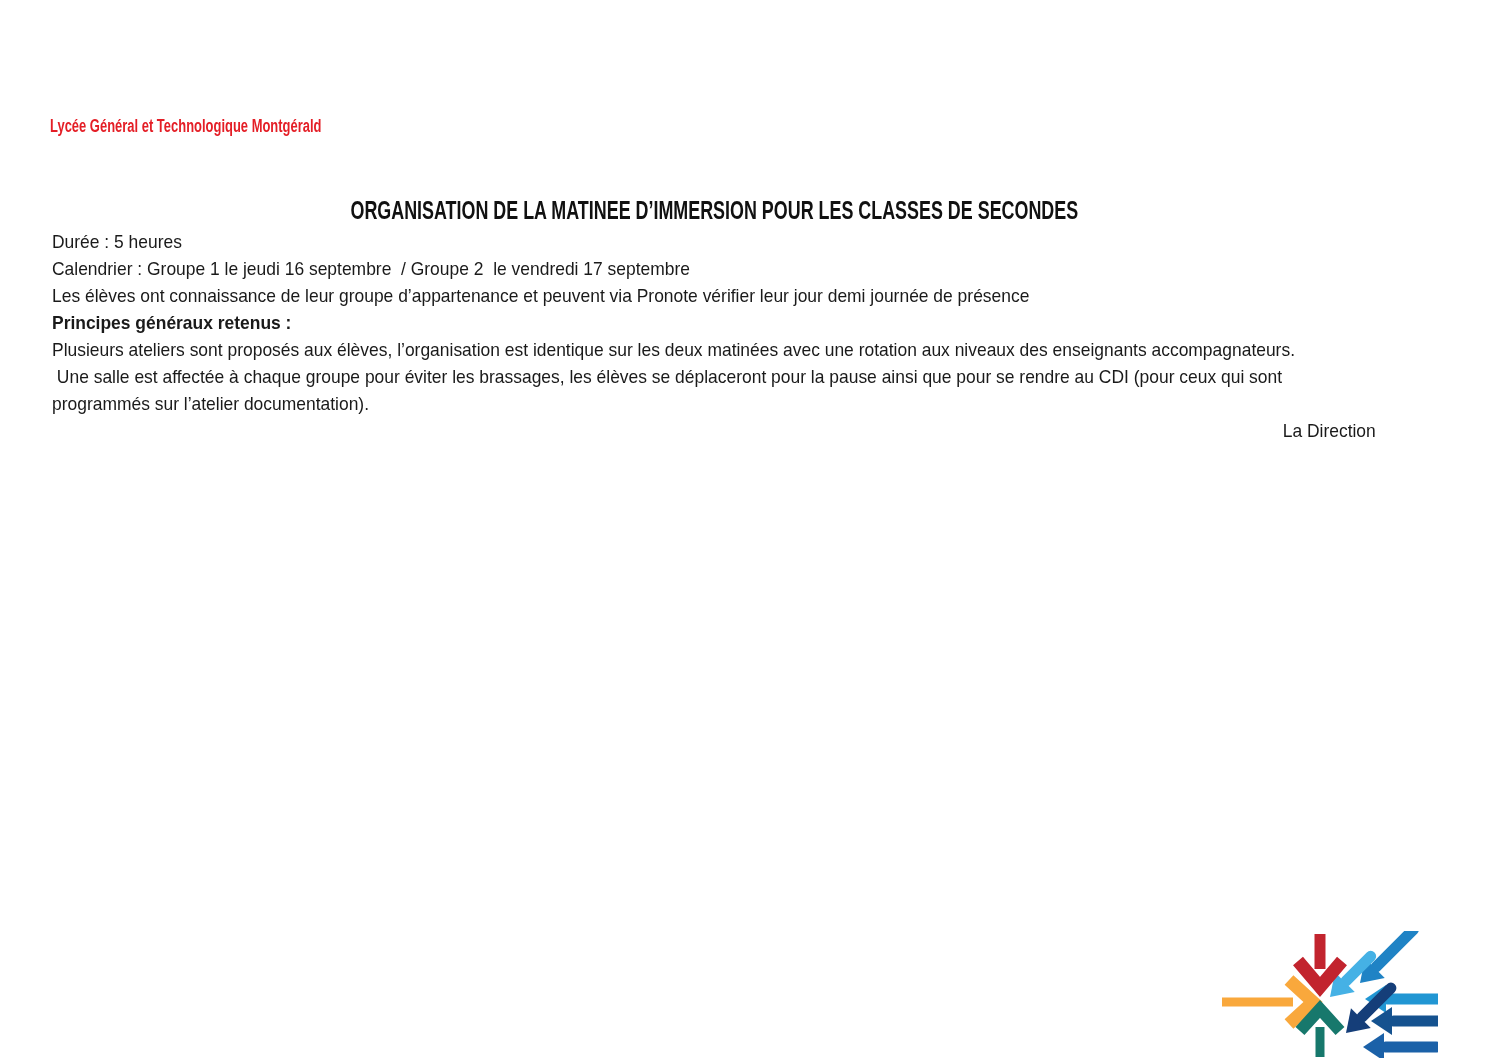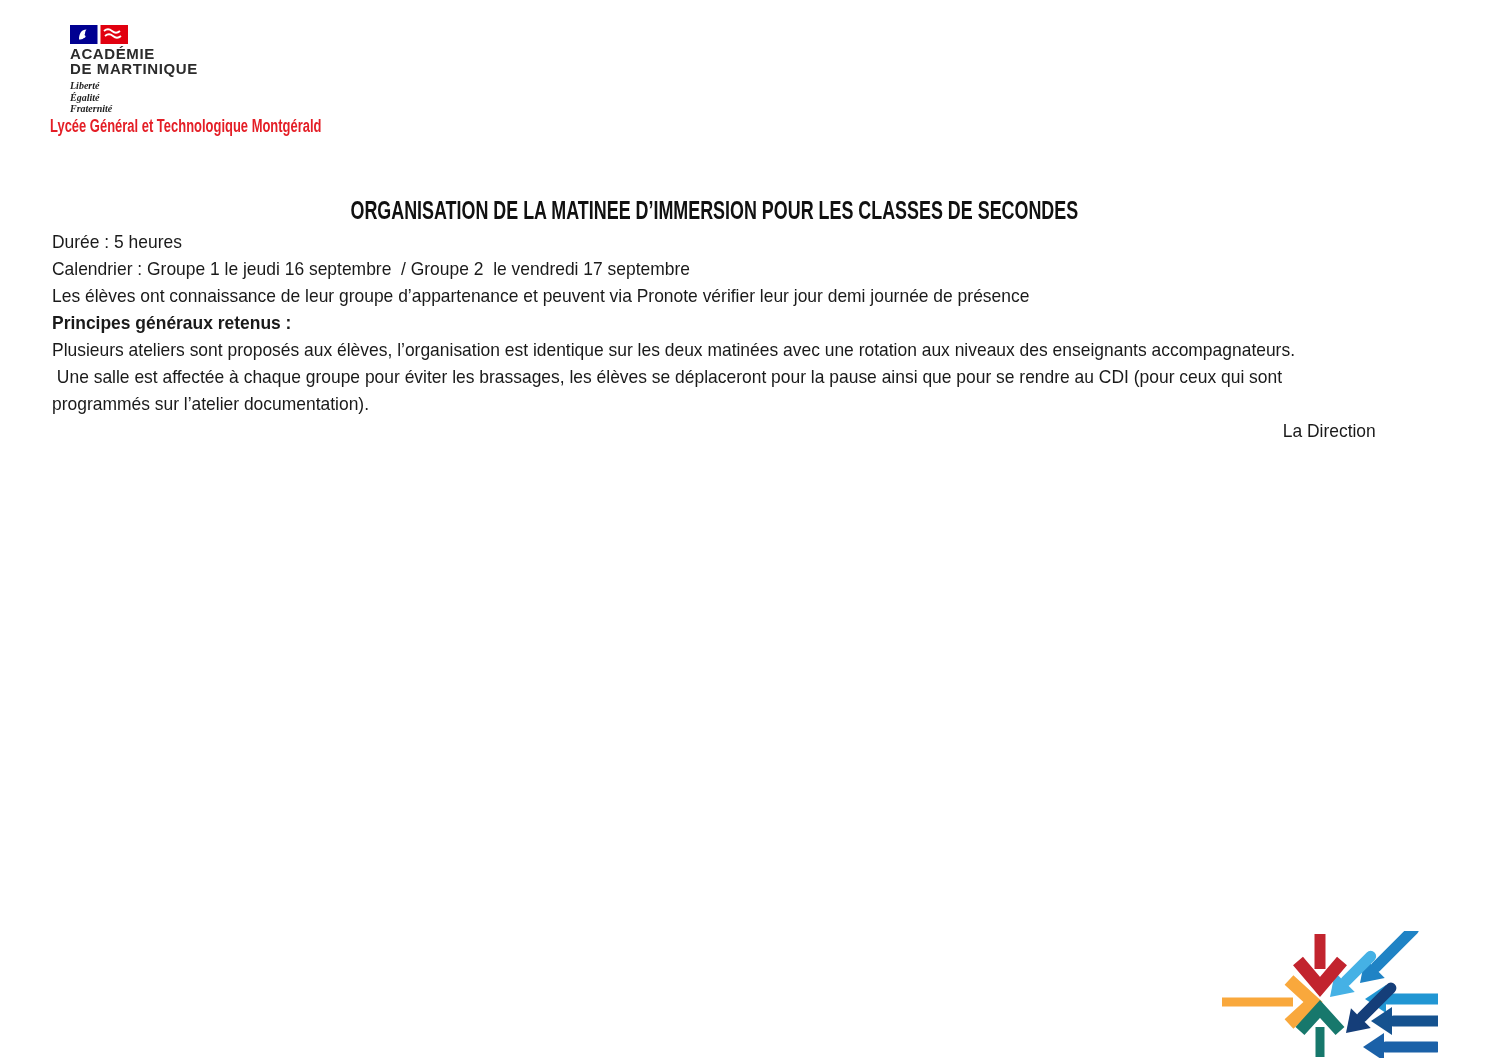--- a/index.html
+++ b/index.html
@@ -47,35 +47,20 @@
   .p-salle{margin-top:8px;}
   .p-signature{margin-top:149px;text-align:right;}
   
   .arrows-logo{position:absolute;left:1213px;top:931px;width:225px;height:127px;}
 </style>
 </head>
 <body>
 
 <div class="page">
 
-  <div class="letterhead">
-    <svg class="flag" viewBox="0 0 58 19">
-      <rect x="0" y="0" width="27.5" height="19" fill="#000091"></rect>
-      <path d="M9 14.5 C9 8.5 11.5 4.5 16.5 4.5 C14.5 6.5 15.5 8.5 14.5 10 C16.5 11 15.5 13 13.5 13.2 C12.5 14.2 10.5 14.5 9 14.5 Z" fill="#ffffff"></path>
-      <rect x="30.5" y="0" width="27.5" height="19" fill="#e1000f"></rect>
-      <path d="M34 6 q4 -3.5 8 0 t8 0" stroke="#ffffff" stroke-width="1.8" fill="none"></path>
-      <path d="M35 11 q4 -3.5 8 0 t8 0" stroke="#ffffff" stroke-width="1.8" fill="none"></path>
-    </svg>
-    <div class="academy-name"><span>ACADÉMIE</span><br><span>DE MARTINIQUE</span></div>
-    <div class="motto">
-      <div>Liberté</div>
-      <div>Égalité</div>
-      <div>Fraternité</div>
-    </div>
-  </div>
 
   <div class="school-name" style="color: rgb(228, 30, 38);">Lycée Général et Technologique Montgérald</div>
 
   <div class="content">
     <div class="doc-title"><span>ORGANISATION DE LA MATINEE D’IMMERSION POUR LES CLASSES DE SECONDES</span></div>
     <p class="p-duree">Durée : 5 heures</p>
     <p class="p-calendrier">Calendrier : Groupe 1 le jeudi 16 septembre  / Groupe 2  le vendredi 17 septembre</p>
     <p class="p-eleves">Les élèves ont connaissance de leur groupe d’appartenance et peuvent via Pronote vérifier leur jour demi journée de présence</p>
     <p class="p-principes">Principes généraux retenus :</p>
     <p class="p-plusieurs">Plusieurs ateliers sont proposés aux élèves, l’organisation est identique sur les deux matinées avec une rotation aux niveaux des enseignants accompagnateurs.</p>

